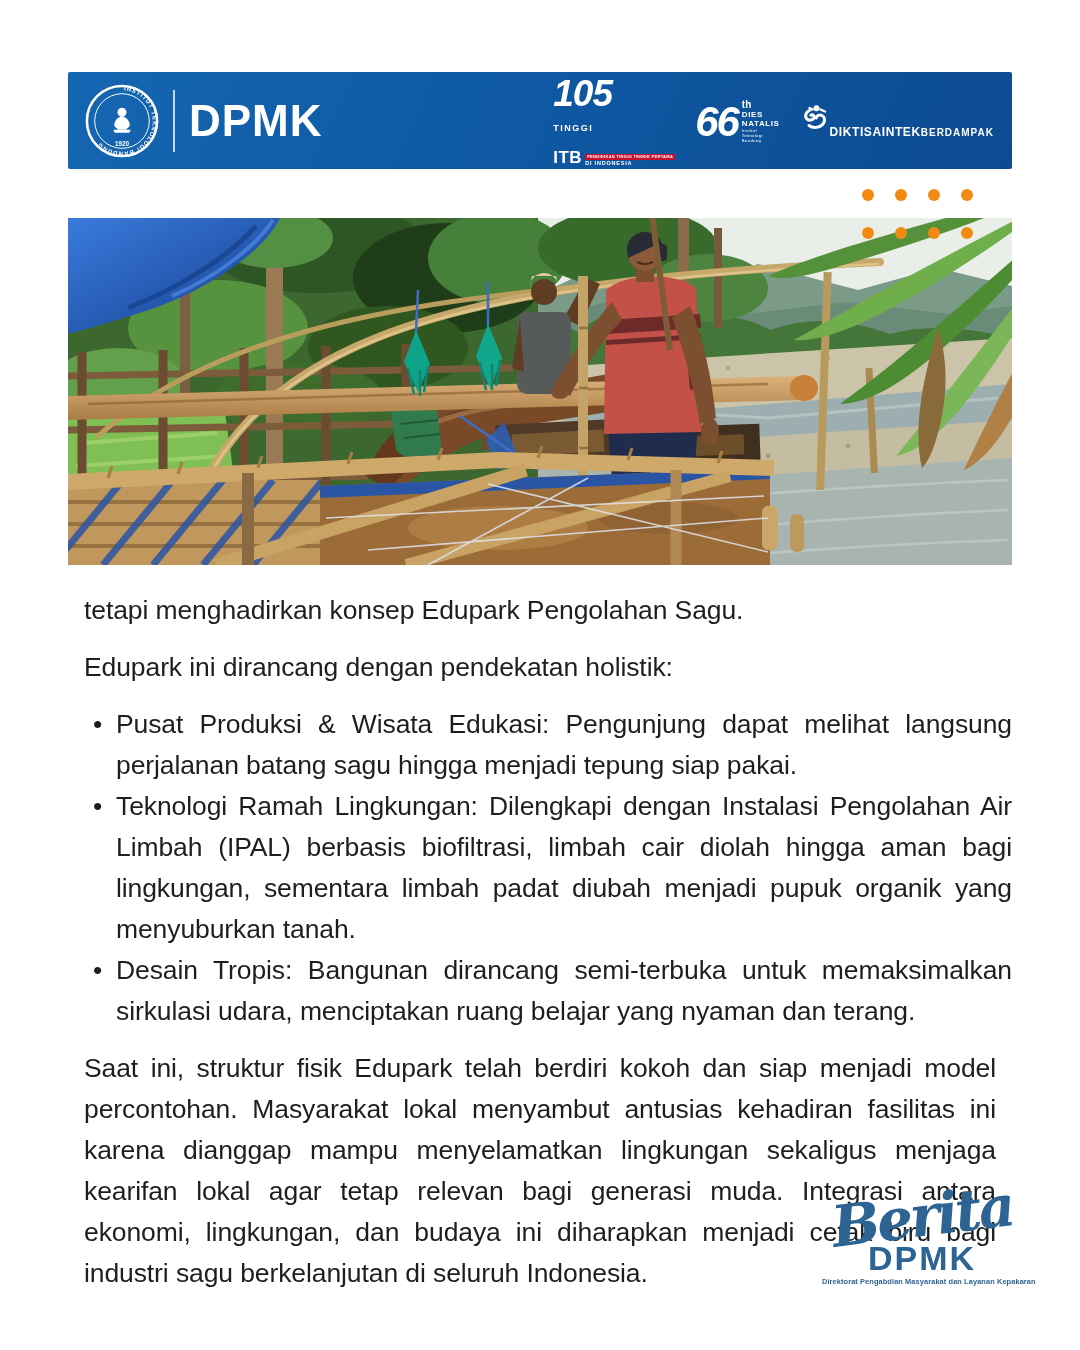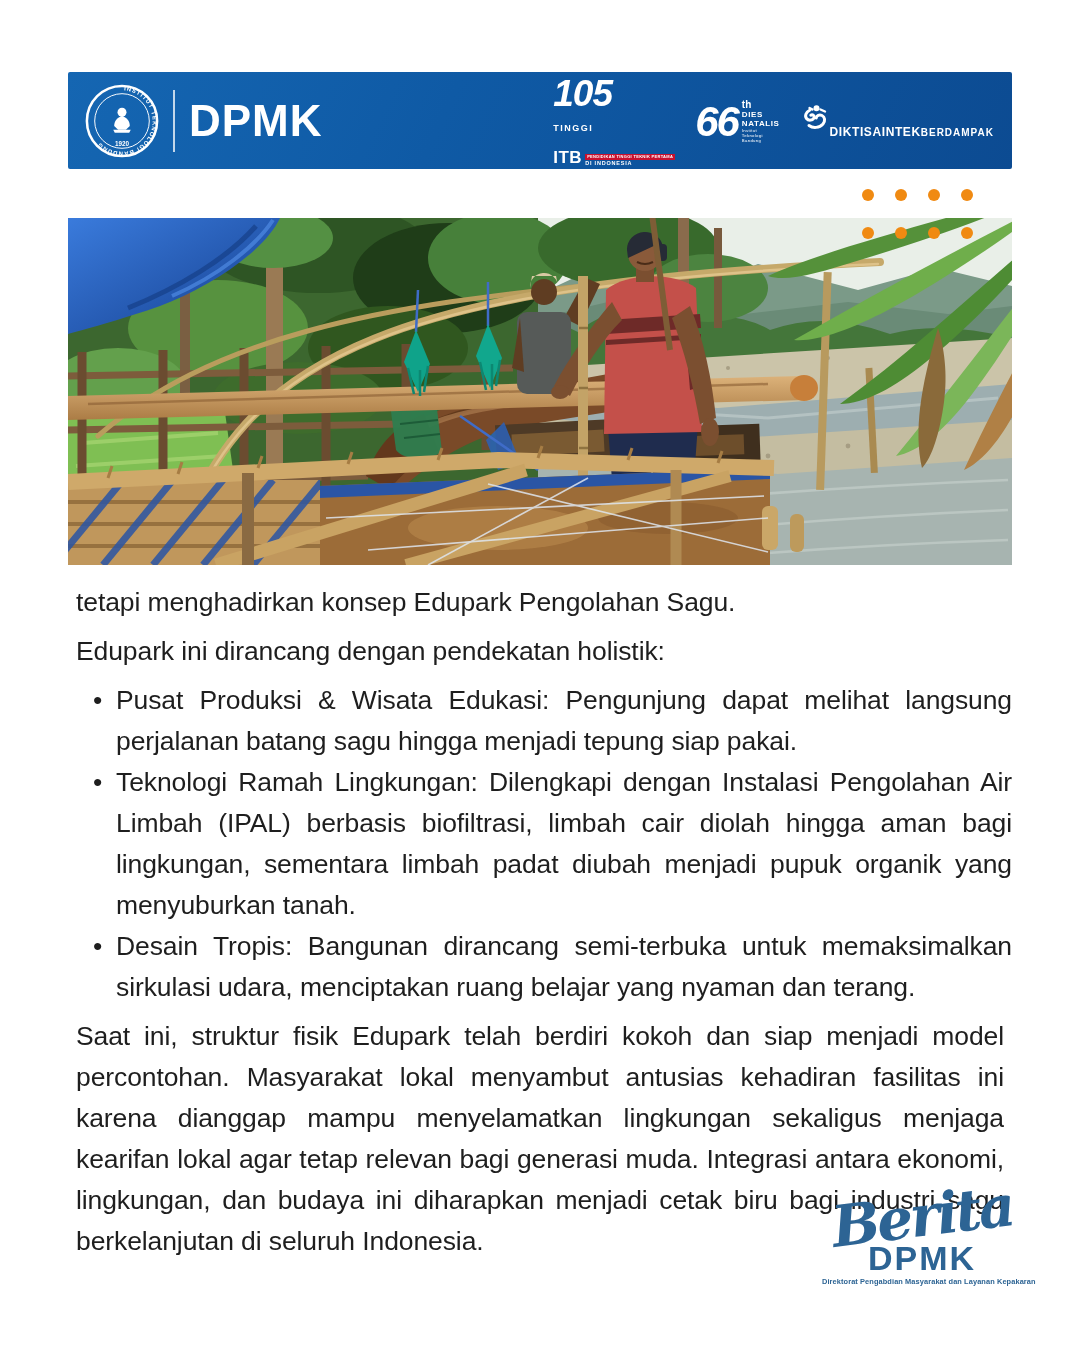--- a/index.html
+++ b/index.html
@@ -58,21 +58,21 @@
     overflow:hidden;background:#7d9a68;z-index:2;
   }
   .photo svg{display:block;width:944px;height:347px;}
 
   
   .article{
     position:absolute;left:68px;top:574px;width:944px;
     font-size:26.5px;line-height:41px;color:#1e1e1e;z-index:3;
     letter-spacing:-0.1px;
   }
-  .article p{margin:8px;}
+  .article p{margin:16px;}
   .article p.just{text-align:justify;}
   .article ul{margin:0;padding:0 0 0 48px;list-style:none;}
   .article li{position:relative;text-align:justify;}
   .article li::before{
     content:"\2022";position:absolute;left:-23px;top:0;font-size:26.5px;color:#1e1e1e;
   }
 
   
   .berita{position:absolute;left:822px;top:1186px;width:200px;text-align:center;z-index:3;}
   .berita-script{

